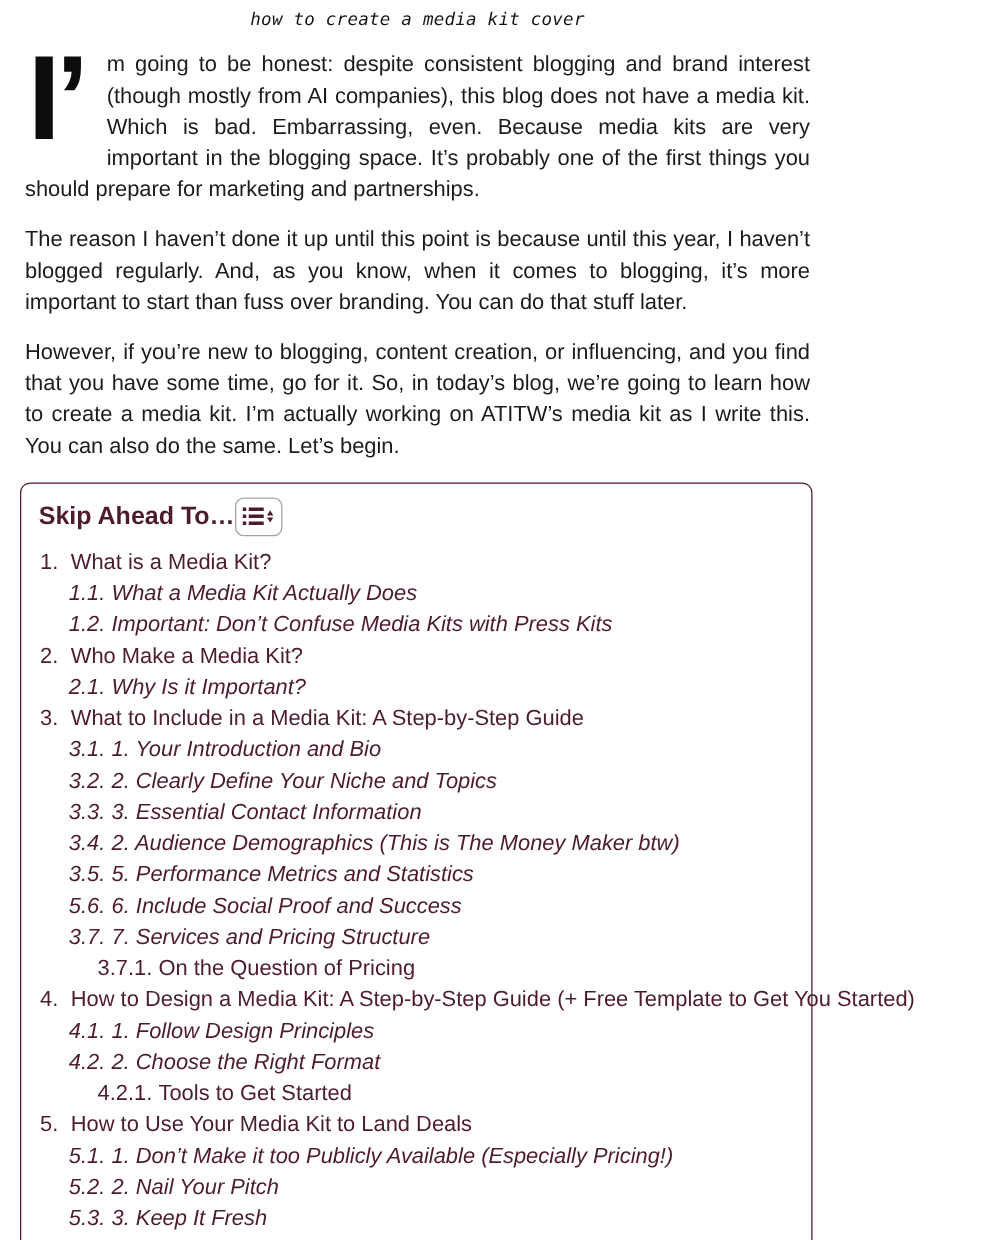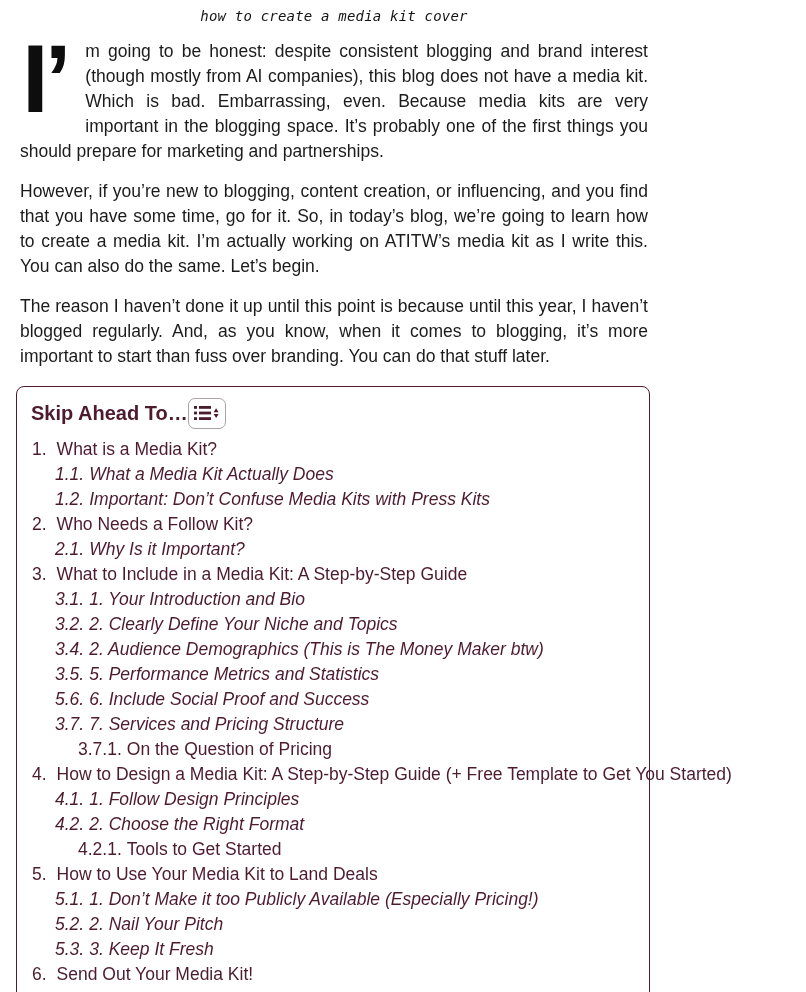--- a/index.html
+++ b/index.html
@@ -102,23 +102,23 @@
 <body>
 
 <div class="page">
 
   <div class="caption">how to create a media kit cover</div>
 
   <p class="para">
     <span class="dropcap">I’</span><span>m going to be honest: despite consistent blogging and brand interest (though mostly from AI companies), this blog does not have a media kit. Which is bad. Embarrassing, even. Because media kits are very important in the blogging space. It’s probably one of the first things you should prepare for marketing and partnerships.</span>
   </p>
 
+  <p class="para">The reason I haven’t done it up until this point is because until this year, I haven’t blogged regularly. And, as you know, when it comes to blogging, it’s more important to start than fuss over branding. You can do that stuff later.</p>
+
   <p class="para">However, if you’re new to blogging, content creation, or influencing, and you find that you have some time, go for it. So, in today’s blog, we’re going to learn how to create a media kit. I’m actually working on ATITW’s media kit as I write this. You can also do the same. Let’s begin.</p>
-
-  <p class="para">The reason I haven’t done it up until this point is because until this year, I haven’t blogged regularly. And, as you know, when it comes to blogging, it’s more important to start than fuss over branding. You can do that stuff later.</p>
 
   <div class="toc">
     <div class="toc-header">
       <span class="toc-title">Skip Ahead To…</span>
       <button class="toc-toggle" type="button" aria-label="Toggle table of contents">
         <svg width="25" height="16" viewBox="0 0 25 16" aria-hidden="true">
           <g fill="#4d1b2e" class="icon-fill">
             <rect x="0" y="1" width="3" height="2.8"></rect>
             <rect x="5" y="1" width="12" height="2.8"></rect>
             <rect x="0" y="6.6" width="3" height="2.8"></rect>
@@ -128,25 +128,26 @@
             <polygon points="19.6,7.3 24.6,7.3 22.1,3.2"></polygon>
             <polygon points="19.6,8.9 24.6,8.9 22.1,13"></polygon>
           </g>
         </svg>
       </button>
     </div>
     <nav class="toc-list" id="toc-list">
         <a class="toc-item level-1" href="#"><span class="toc-num">1.</span><span class="toc-label">What is a Media Kit?</span></a>
         <a class="toc-item level-2" href="#"><span class="toc-num">1.1.</span><span class="toc-label">What a Media Kit Actually Does</span></a>
         <a class="toc-item level-2" href="#"><span class="toc-num">1.2.</span><span class="toc-label">Important: Don’t Confuse Media Kits with Press Kits</span></a>
-        <a class="toc-item level-1" href="#"><span class="toc-num">2.</span><span class="toc-label">Who Needs a Follow Kit?</span></a>
+        <a class="toc-item level-1" href="#"><span class="toc-num">2.</span><span class="toc-label">Who Make a Media Kit?</span></a>
         <a class="toc-item level-2" href="#"><span class="toc-num">2.1.</span><span class="toc-label">Why Is it Important?</span></a>
         <a class="toc-item level-1" href="#"><span class="toc-num">3.</span><span class="toc-label">What to Include in a Media Kit: A Step-by-Step Guide</span></a>
         <a class="toc-item level-2" href="#"><span class="toc-num">3.1.</span><span class="toc-label">1. Your Introduction and Bio</span></a>
         <a class="toc-item level-2" href="#"><span class="toc-num">3.2.</span><span class="toc-label">2. Clearly Define Your Niche and Topics</span></a>
+        <a class="toc-item level-2" href="#"><span class="toc-num">3.3.</span><span class="toc-label">3. Essential Contact Information</span></a>
         <a class="toc-item level-2" href="#"><span class="toc-num">3.4.</span><span class="toc-label">2. Audience Demographics (This is The Money Maker btw)</span></a>
         <a class="toc-item level-2" href="#"><span class="toc-num">3.5.</span><span class="toc-label">5. Performance Metrics and Statistics</span></a>
         <a class="toc-item level-2" href="#"><span class="toc-num">5.6.</span><span class="toc-label">6. Include Social Proof and Success</span></a>
         <a class="toc-item level-2" href="#"><span class="toc-num">3.7.</span><span class="toc-label">7. Services and Pricing Structure</span></a>
         <a class="toc-item level-3" href="#"><span class="toc-num">3.7.1.</span><span class="toc-label">On the Question of Pricing</span></a>
         <a class="toc-item level-1" href="#"><span class="toc-num">4.</span><span class="toc-label">How to Design a Media Kit: A Step-by-Step Guide (+ Free Template to Get You Started)</span></a>
         <a class="toc-item level-2" href="#"><span class="toc-num">4.1.</span><span class="toc-label">1. Follow Design Principles</span></a>
         <a class="toc-item level-2" href="#"><span class="toc-num">4.2.</span><span class="toc-label">2. Choose the Right Format</span></a>
         <a class="toc-item level-3" href="#"><span class="toc-num">4.2.1.</span><span class="toc-label">Tools to Get Started</span></a>
         <a class="toc-item level-1" href="#"><span class="toc-num">5.</span><span class="toc-label">How to Use Your Media Kit to Land Deals</span></a>

